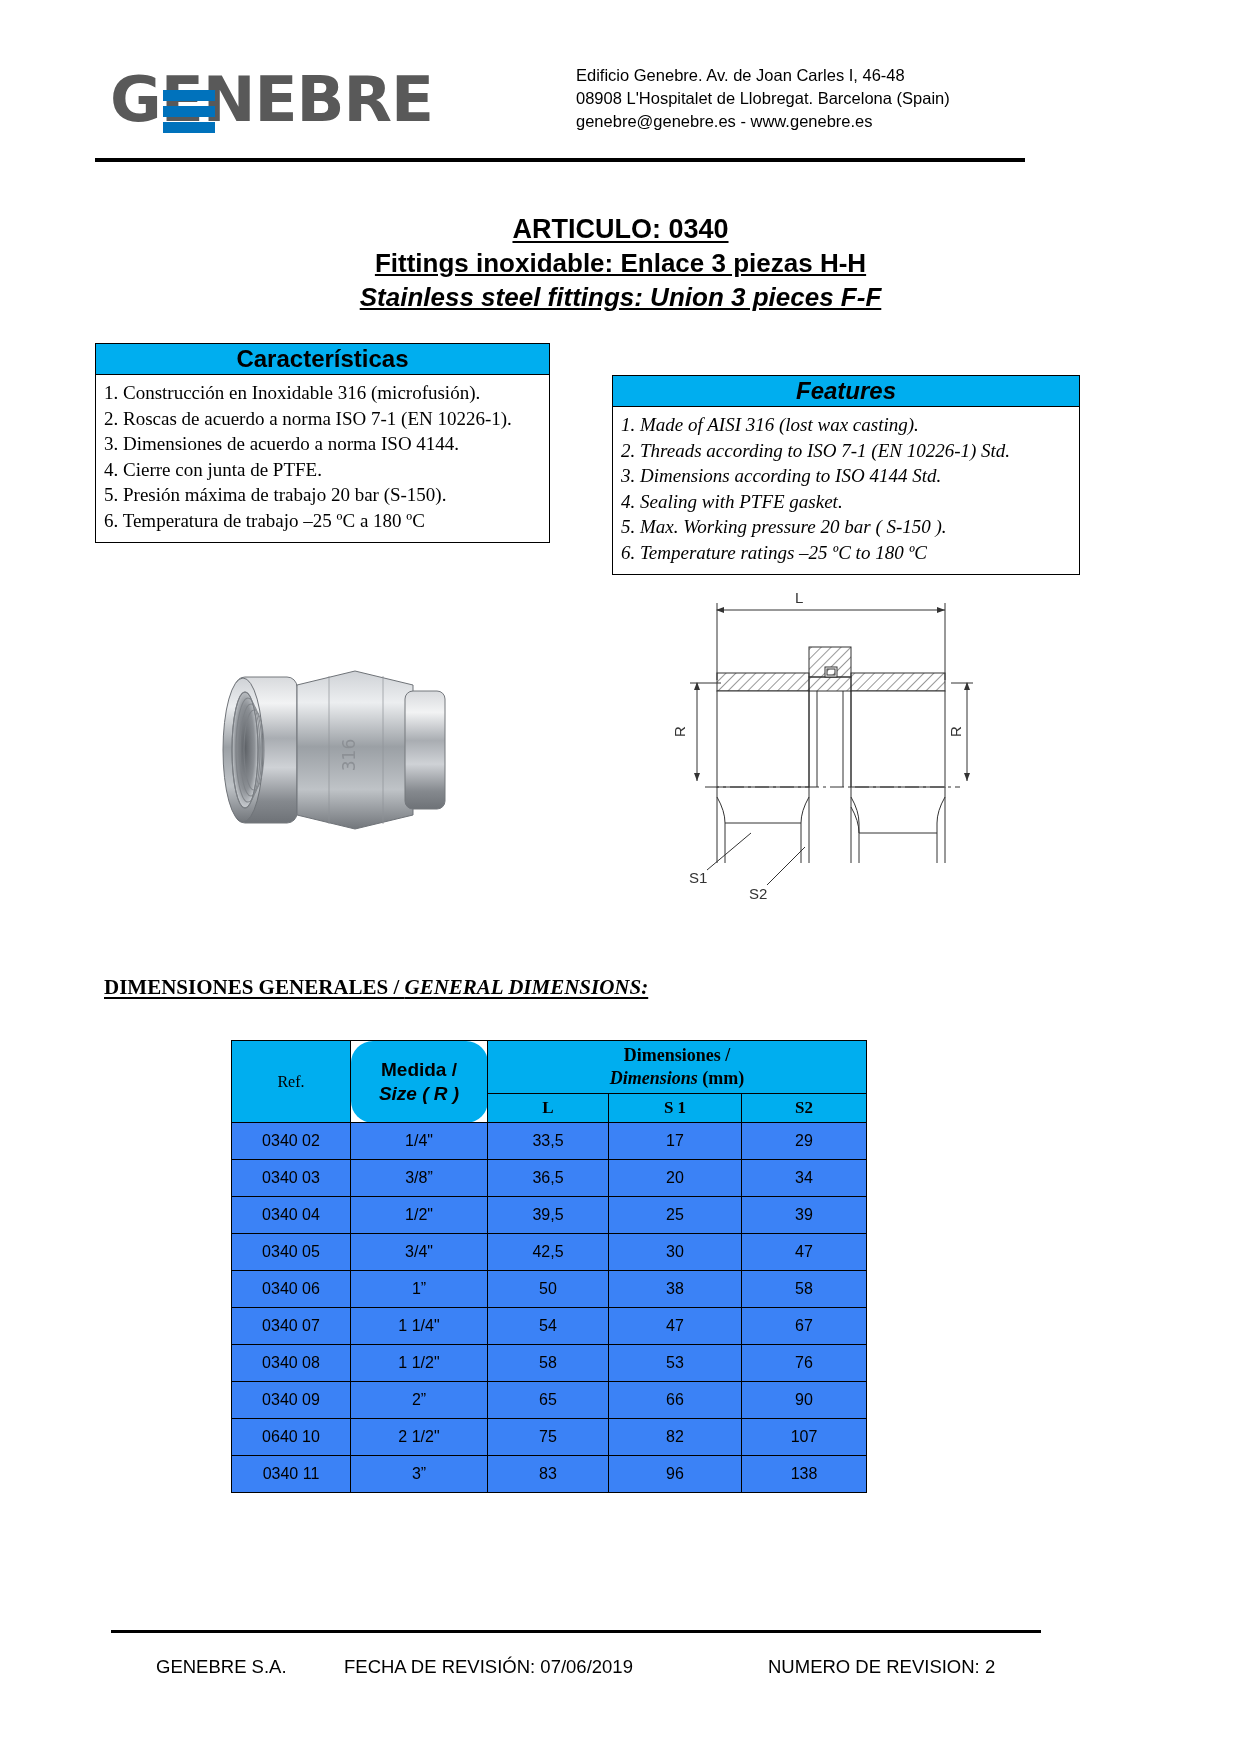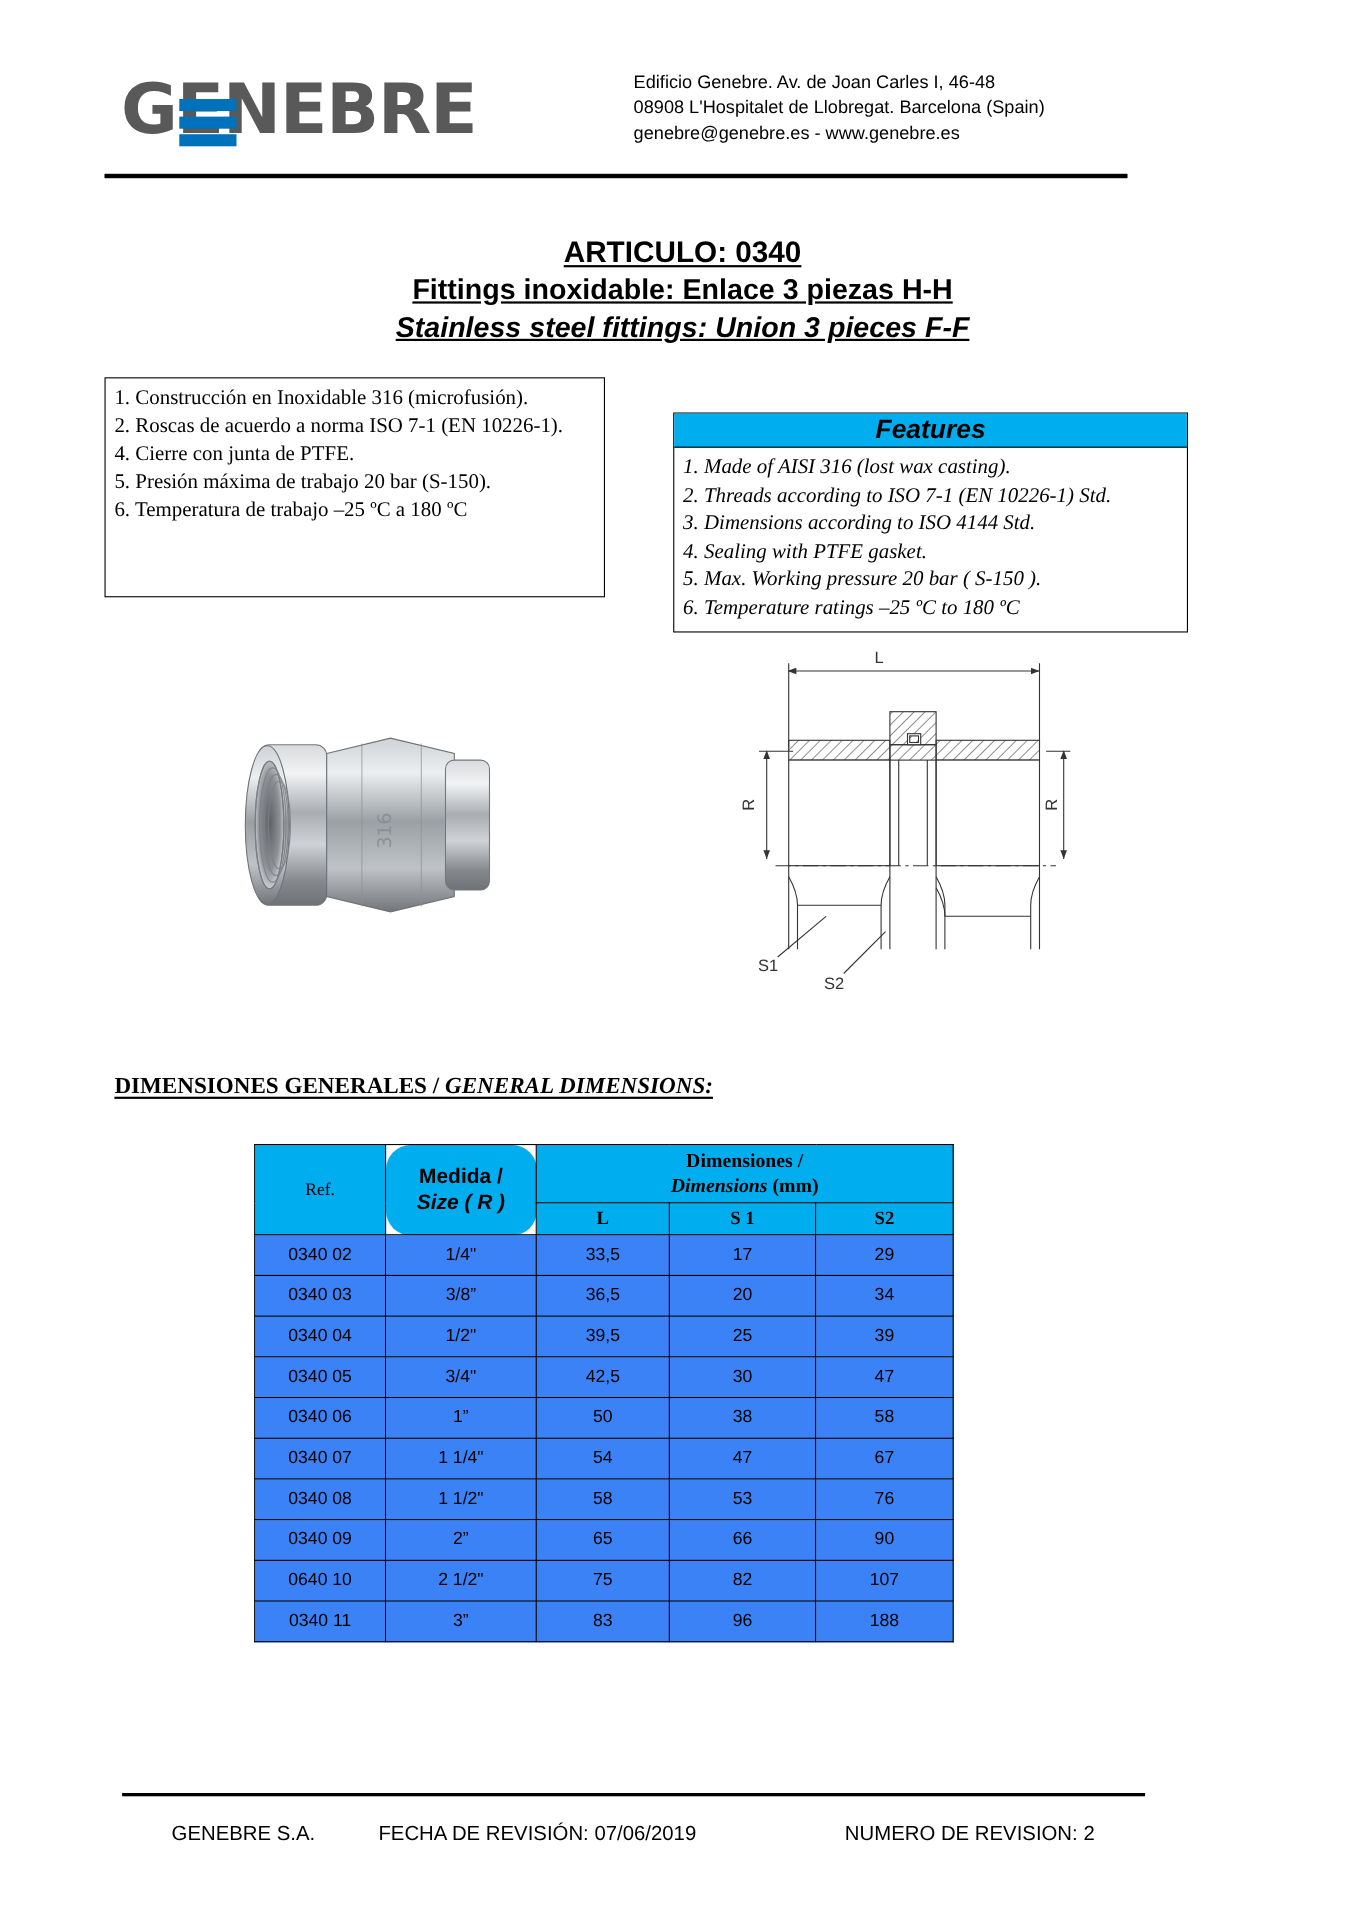--- a/index.html
+++ b/index.html
@@ -132,23 +132,25 @@
   <div class="hr-top"></div>
 </div>
 
 <div class="titles">
   <div class="t1"><u>ARTICULO:  0340</u></div>
   <div class="t2"><u>Fittings inoxidable: Enlace 3 piezas H-H</u></div>
   <div class="t3"><u> Stainless steel fittings: Union 3 pieces F-F</u></div>
 </div>
 
 <div class="fbox es">
+  <div class="fbox-head">Características</div>
   <ol>
     <li>1. Construcción en Inoxidable 316 (microfusión).</li>
     <li>2. Roscas de acuerdo a norma ISO 7-1 (EN 10226-1).</li>
+    <li>3. Dimensiones de acuerdo a norma ISO 4144.</li>
     <li>4. Cierre con junta de PTFE.</li>
     <li>5. Presión máxima de trabajo 20 bar (S-150).</li>
     <li>6. Temperatura de trabajo –25 ºC  a  180 ºC</li>
   </ol>
 </div>
 
 <div class="fbox en">
   <div class="fbox-head it">Features</div>
   <ol>
     <li>1. Made of AISI 316 (lost wax casting).</li>
@@ -362,21 +364,21 @@
         <td>2 1/2"</td>
         <td>75</td>
         <td>82</td>
         <td>107</td>
       </tr>
       <tr>
         <td>0340 11</td>
         <td>3”</td>
         <td>83</td>
         <td>96</td>
-        <td>188</td>
+        <td>138</td>
       </tr>
     </tbody>
   </table>
 </div>
 
 <div class="footer">
   <div class="hr-bot"></div>
   <div class="f-item f1">GENEBRE S.A.</div>
   <div class="f-item f2">FECHA DE REVISIÓN: 07/06/2019</div>
   <div class="f-item f3">NUMERO DE REVISION: 2</div>

